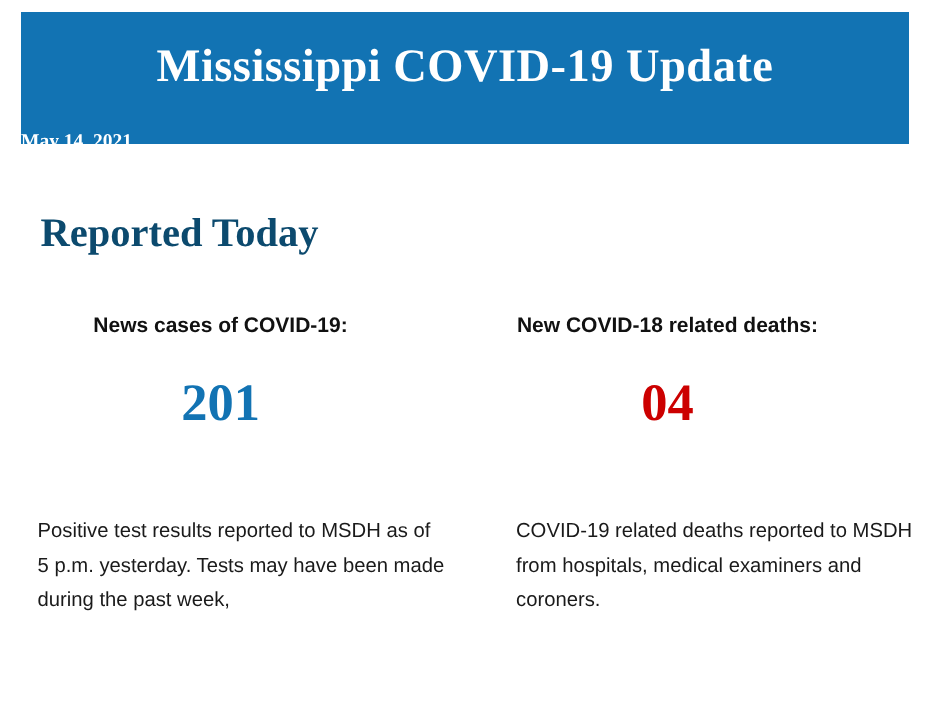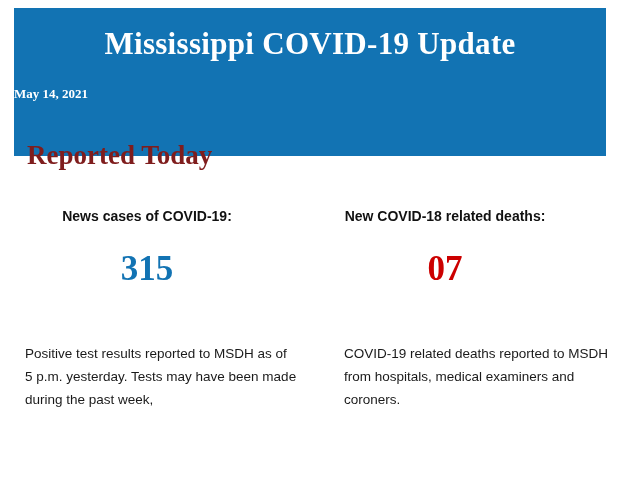--- a/index.html
+++ b/index.html
@@ -17,21 +17,21 @@
     position: relative;
     width: 620px;
     height: 483px;
     background: #ffffff;
   }
   .header-band {
     position: absolute;
     left: 14px;
     top: 8px;
     width: 592px;
-    height: 148px;
+    height: 88px;
     background: #1273b3;
   }
   .header-title {
     position: absolute;
     left: 0;
     top: 18px;
     width: 592px;
     text-align: center;
     color: #ffffff;
     font-family: "Liberation Serif", serif;
@@ -47,21 +47,21 @@
     text-align: left;
     color: #ffffff;
     font-family: "Liberation Serif", serif;
     font-weight: bold;
     font-size: 13px;
   }
   .section-title {
     position: absolute;
     left: 27px;
     top: 140px;
-    color: #7f1d1d;
+    color: #0c4a6e;
     font-family: "Liberation Serif", serif;
     font-weight: bold;
     font-size: 27px;
   }
   .stat {
     position: absolute;
     top: 208px;
     width: 280px;
   }
   .stat-left { left: 7px; }
@@ -104,24 +104,24 @@
 
   <div class="header-band">
     <div class="header-title">Mississippi COVID-19 Update</div>
     <div class="header-date">May 14, 2021</div>
   </div>
 
   <div class="section-title">Reported Today</div>
 
   <div class="stat stat-left">
     <div class="stat-label">News cases of COVID-19:</div>
-    <div class="stat-value value-cases">315</div>
+    <div class="stat-value value-cases">201</div>
   </div>
 
   <div class="stat stat-right">
     <div class="stat-label">New COVID-18 related deaths:</div>
-    <div class="stat-value value-deaths">07</div>
+    <div class="stat-value value-deaths">04</div>
   </div>
 
   <div class="stat-desc desc-left">Positive test results reported to MSDH as of 5 p.m. yesterday. Tests may have been made during the past week,</div>
   <div class="stat-desc desc-right">COVID-19 related deaths reported to MSDH from hospitals, medical examiners and coroners.</div>
 
 </div>
 
 </body></html>

